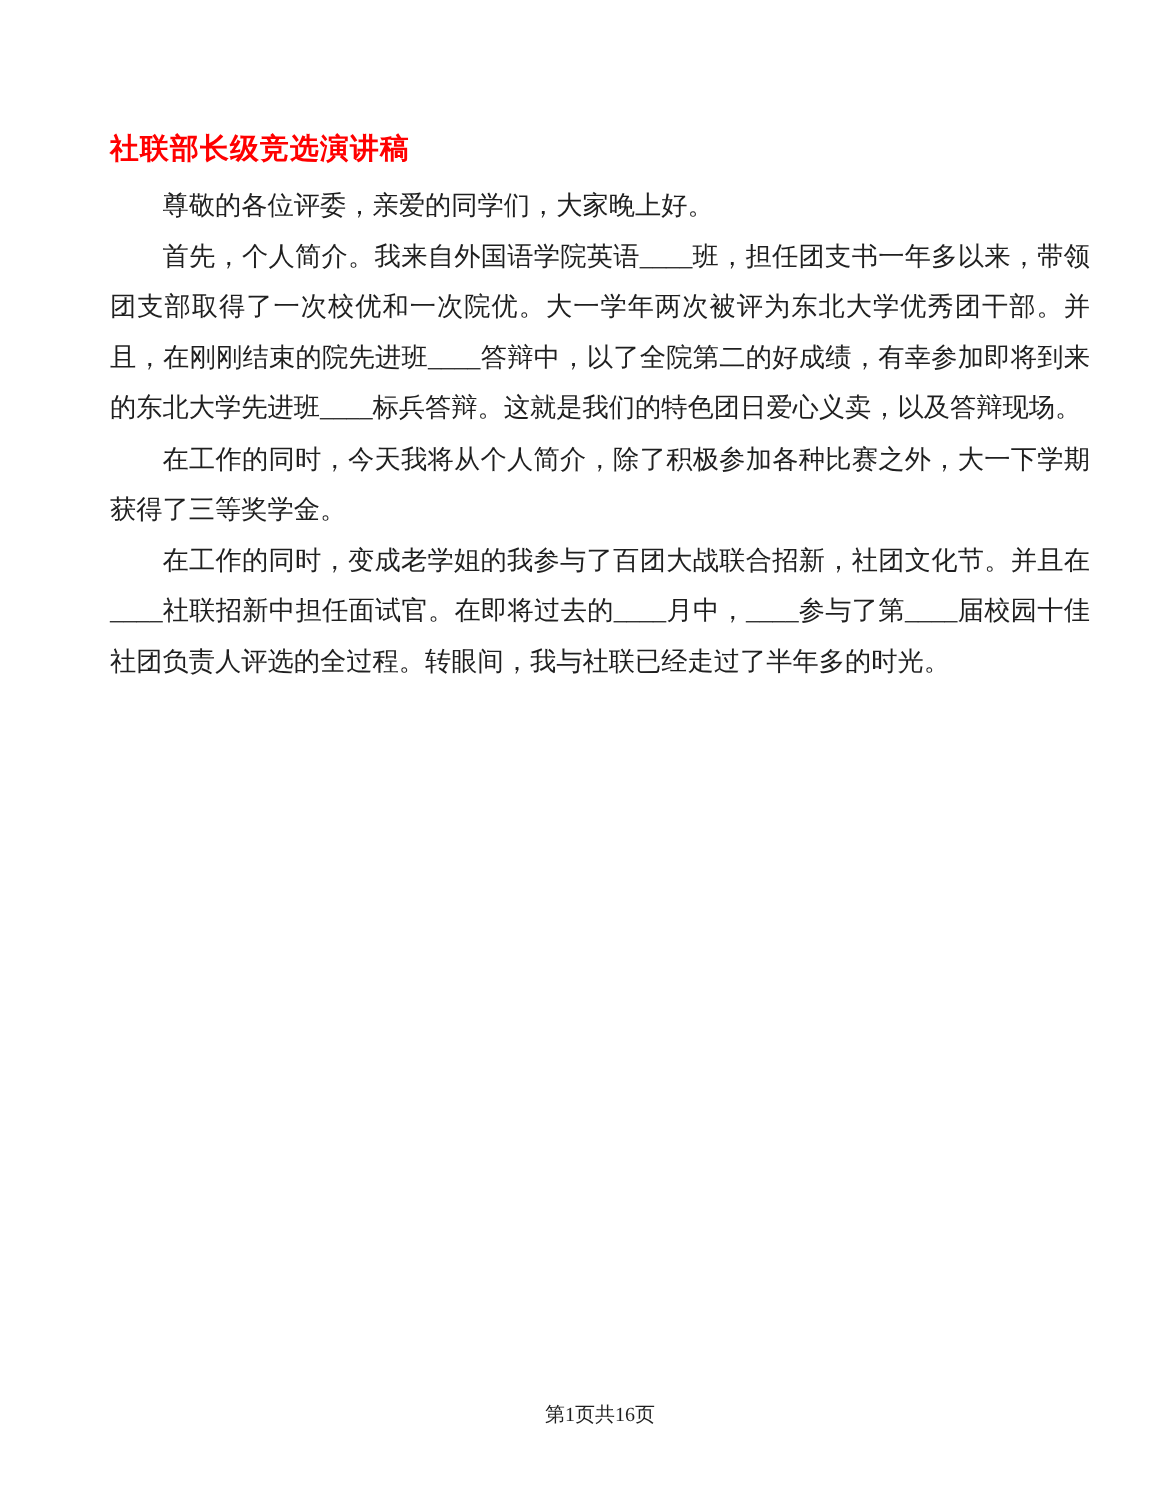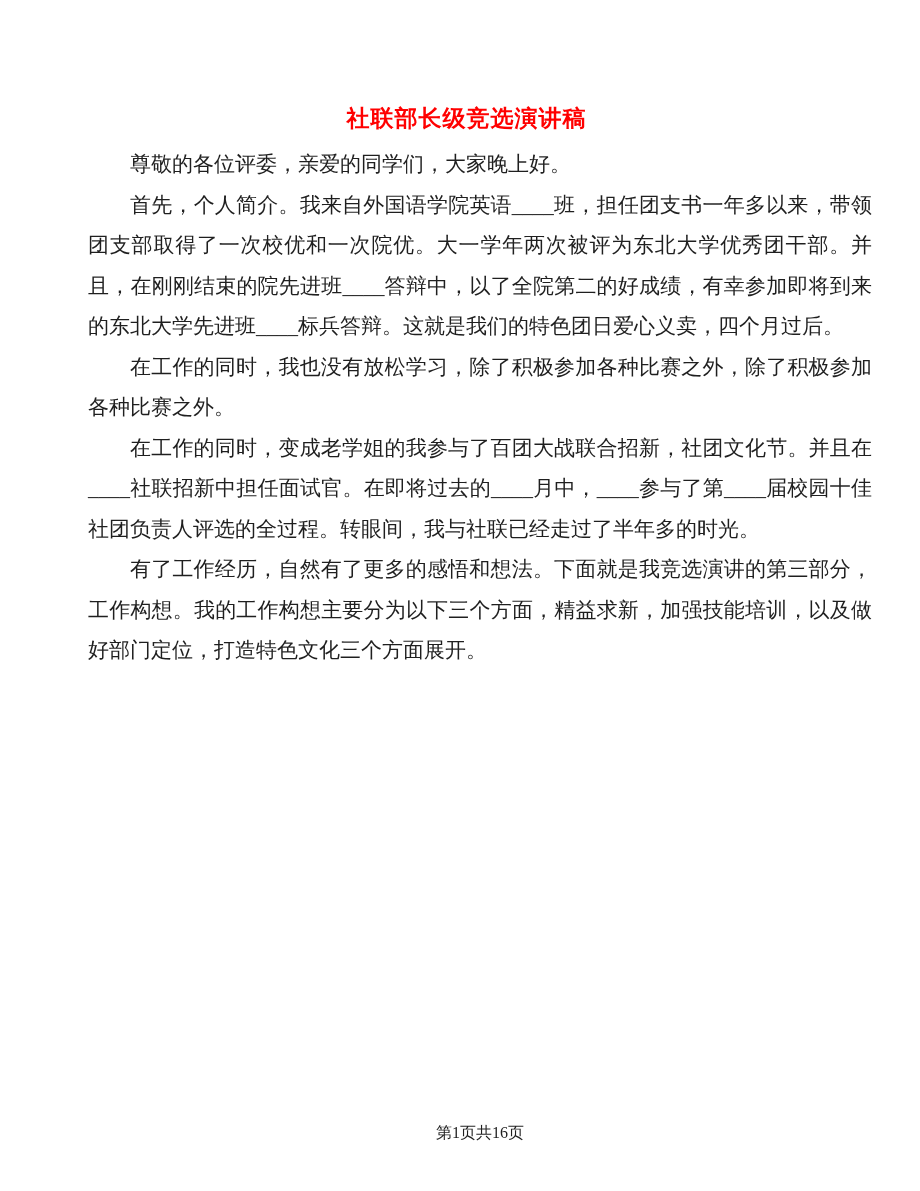--- a/index.html
+++ b/index.html
@@ -17,21 +17,20 @@
   }
   .page {
     position: relative;
     width: 920px;
     height: 1191px;
     background: #ffffff;
   }
   .title {
     margin: 0;
     padding: 104px 75px 0 88px;
-    text-align: center;
     font-size: 23px;
     line-height: 30px;
     font-weight: bold;
     color: #ff0000;
     letter-spacing: 1px;
   }
   .doc-body {
     margin-top: 10px;
     padding: 0 48px 0 88px;
     font-size: 21px;
@@ -59,23 +58,22 @@
 </style>
 </head>
 <body>
 
 <div class="page">
 
   <h1 class="title">社联部长级竞选演讲稿</h1>
 
   <div class="doc-body">
     <p>尊敬的各位评委，亲爱的同学们，大家晚上好。</p>
-    <p>首先，个人简介。我来自外国语学院英语____班，担任团支书一年多以来，带领团支部取得了一次校优和一次院优。大一学年两次被评为东北大学优秀团干部。并且，在刚刚结束的院先进班____答辩中，以了全院第二的好成绩，有幸参加即将到来的东北大学先进班____标兵答辩。这就是我们的特色团日爱心义卖，四个月过后。</p>
-    <p>在工作的同时，我也没有放松学习，除了积极参加各种比赛之外，除了积极参加各种比赛之外。</p>
+    <p>首先，个人简介。我来自外国语学院英语____班，担任团支书一年多以来，带领团支部取得了一次校优和一次院优。大一学年两次被评为东北大学优秀团干部。并且，在刚刚结束的院先进班____答辩中，以了全院第二的好成绩，有幸参加即将到来的东北大学先进班____标兵答辩。这就是我们的特色团日爱心义卖，以及答辩现场。</p>
+    <p>在工作的同时，今天我将从个人简介，除了积极参加各种比赛之外，大一下学期获得了三等奖学金。</p>
     <p>在工作的同时，变成老学姐的我参与了百团大战联合招新，社团文化节。并且在____社联招新中担任面试官。在即将过去的____月中，____参与了第____届校园十佳社团负责人评选的全过程。转眼间，我与社联已经走过了半年多的时光。</p>
-    <p>有了工作经历，自然有了更多的感悟和想法。下面就是我竞选演讲的第三部分，工作构想。我的工作构想主要分为以下三个方面，精益求新，加强技能培训，以及做好部门定位，打造特色文化三个方面展开。</p>
   </div>
 
   <div class="footer">
     <span>第1页共16页</span>
   </div>
 
 </div>
 
 </body></html>

